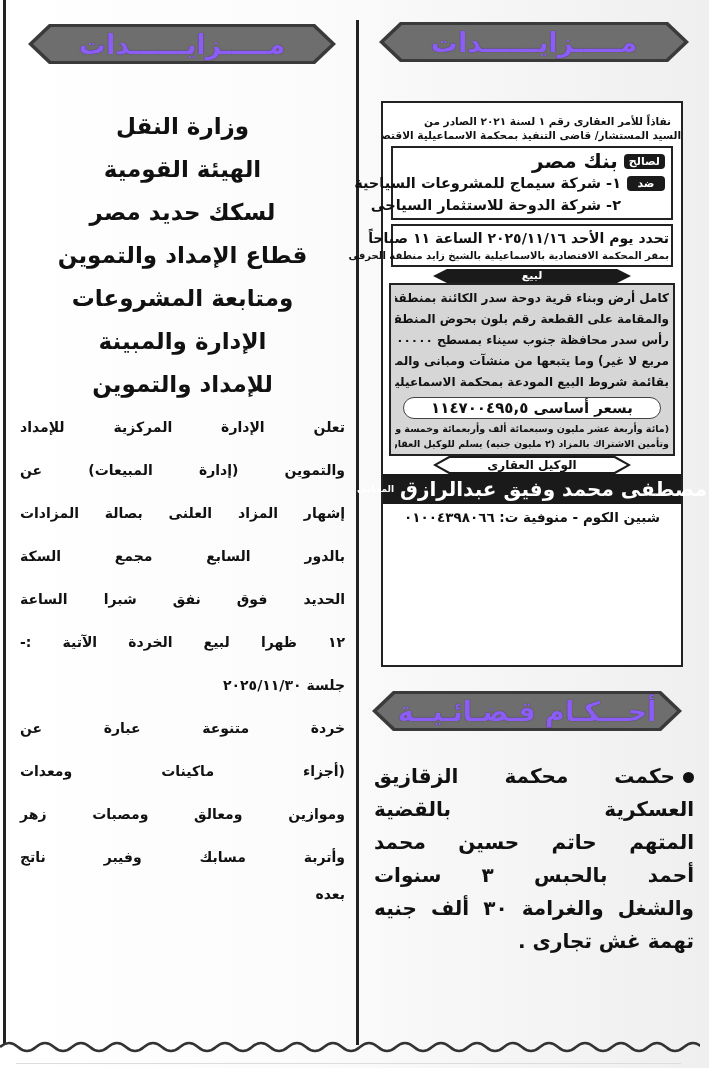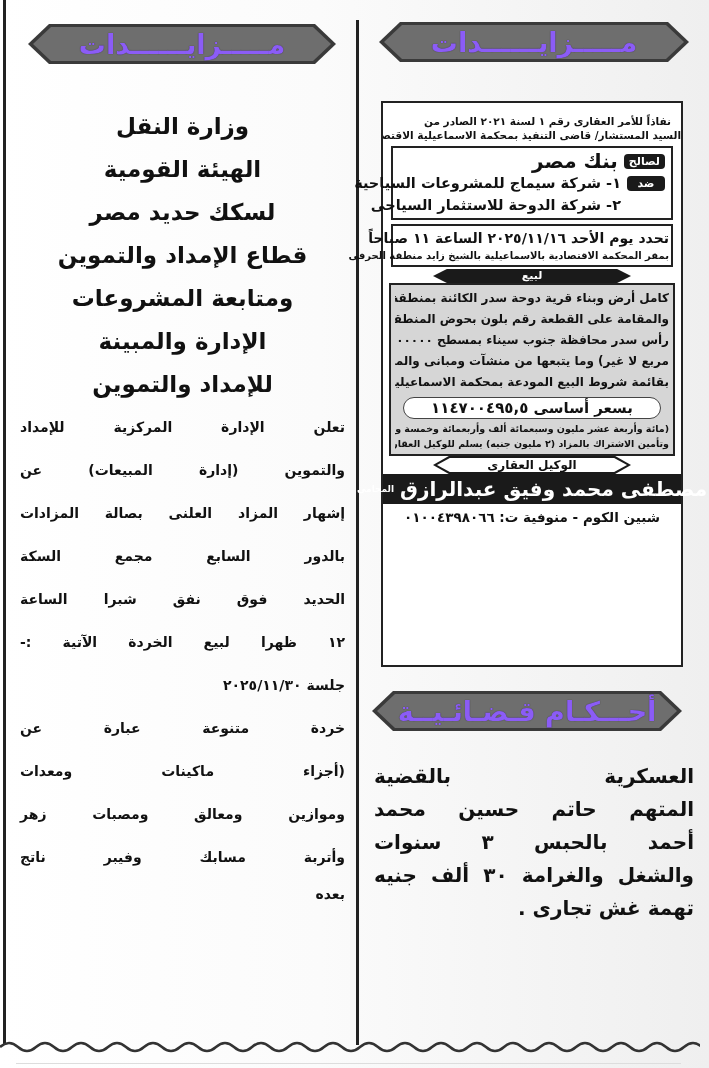--- a/index.html
+++ b/index.html
@@ -243,20 +243,21 @@
 
   <div class="banner" style="left:371px; top:690px; width:312px;">
     <svg viewBox="0 0 312 42" preserveAspectRatio="none">
       <polygon points="22,1 290,1 311,21 290,41 22,41 1,21" fill="#3a3a3a"></polygon>
       <polygon points="24,4 288,4 306,21 288,38 24,38 6,21" fill="#6e6e6e"></polygon>
     </svg>
     <span class="txt">أحـــكـام قـضـائـيــة</span>
   </div>
 
   <div class="rulings">
+    <div class="line"><span class="bullet"></span><span>حكمت محكمة الزقازيق</span></div>
     <div class="line">العسكرية بالقضية</div>
     <div class="line">المتهم حاتم حسين محمد</div>
     <div class="line">أحمد بالحبس ٣ سنوات</div>
     <div class="line">والشغل والغرامة ٣٠ ألف جنيه</div>
     <div class="line short">تهمة غش تجارى .</div>
   </div>
 
   <svg class="wave" viewBox="0 0 700 14" preserveAspectRatio="none">
     <path d="M0,7 q9,-8 18,0 t18,0 t18,0 t18,0 t18,0 t18,0 t18,0 t18,0 t18,0 t18,0 t18,0 t18,0 t18,0 t18,0 t18,0 t18,0 t18,0 t18,0 t18,0 t18,0 t18,0 t18,0 t18,0 t18,0 t18,0 t18,0 t18,0 t18,0 t18,0 t18,0 t18,0 t18,0 t18,0 t18,0 t18,0 t18,0 t18,0 t18,0 t18,0" fill="none" stroke="#333" stroke-width="2.5"></path>
   </svg>

